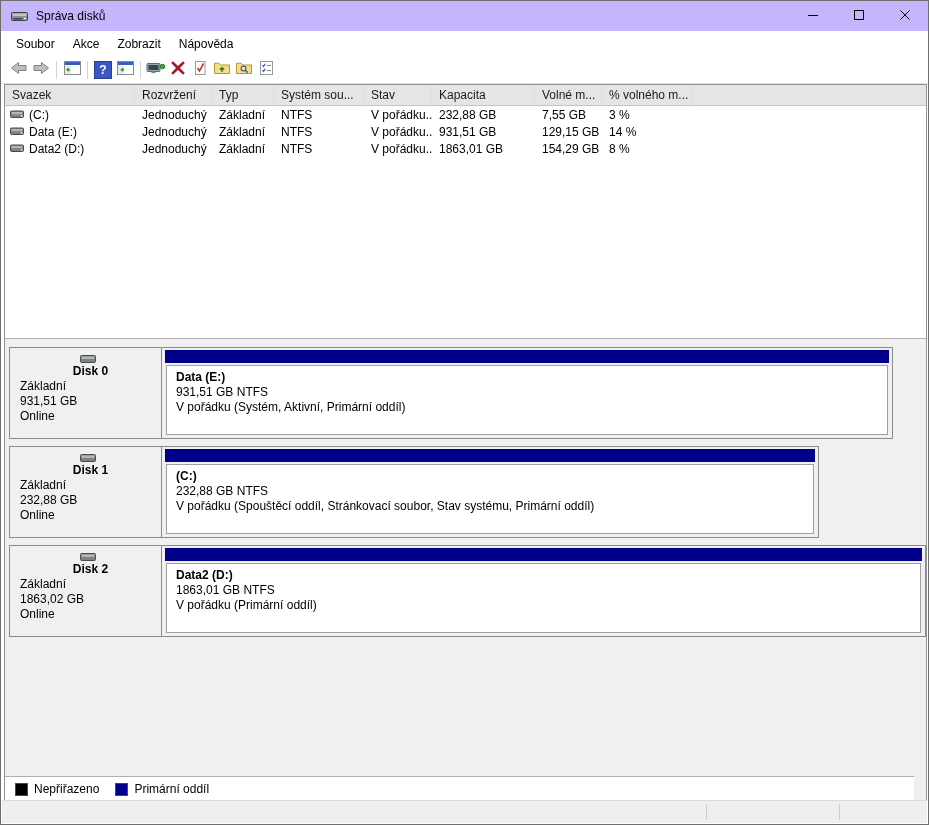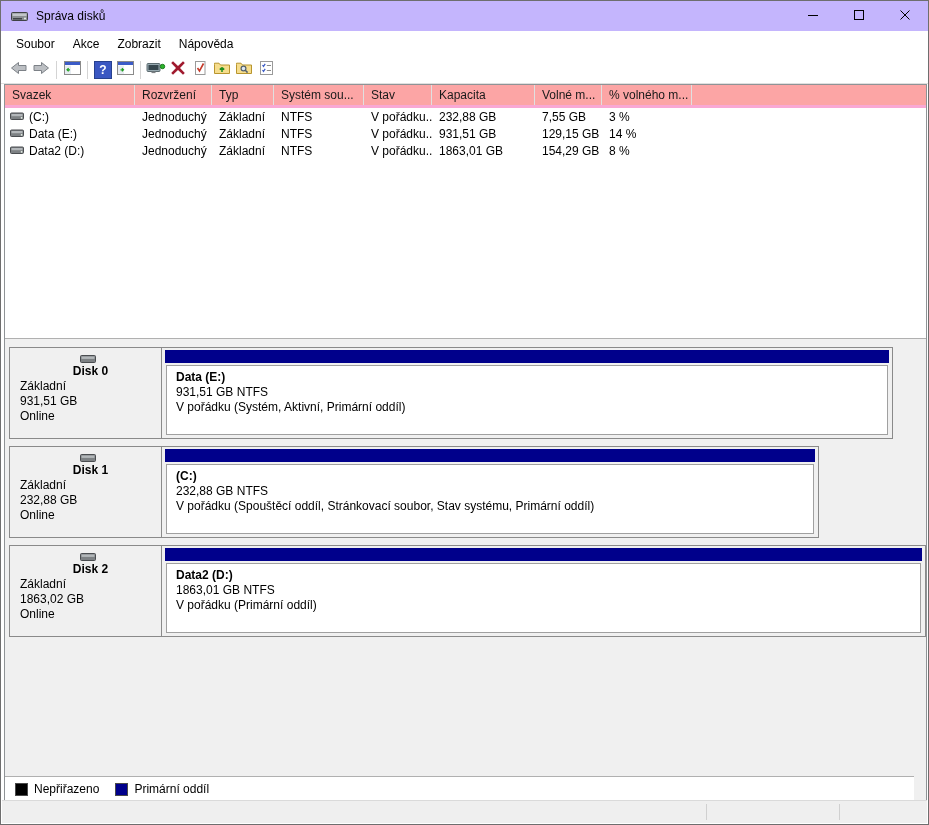--- a/index.html
+++ b/index.html
@@ -25,21 +25,21 @@
   .toolbar{position:absolute;left:0;top:55px;right:0;height:27px;display:flex;align-items:center;padding-left:7px;background:#fff;border-bottom:1px solid #e0e0e0;}
   .tb-btn{width:22px;height:22px;display:flex;align-items:center;justify-content:center;}
   .tb-sep{width:1px;height:18px;background:#d4d4d4;margin:0 4px;}
   .help-ic{width:16px;height:16px;background:#3a57c2;border:1px solid #27418f;color:#fff;font-weight:bold;text-align:center;line-height:16px;font-size:12px;box-sizing:content-box;}
 
   
   .client{position:absolute;left:3px;top:83px;width:923px;height:718px;border:1px solid #8f9396;box-sizing:border-box;background:#f0f0f0;}
 
   
   .listview{position:absolute;left:0;top:0;right:0;height:253px;background:#fff;border-bottom:1px solid #b0b0b0;}
-  .lv-header{display:flex;height:20px;background:#fca5a5;border-bottom:3px solid #f9a8d4;}
+  .lv-header{display:flex;height:20px;background:#e5e5e5;border-bottom:1px solid #f9a8d4;}
   .lv-hcell{box-sizing:border-box;border-right:1px solid #e0e0e0;padding:3px 0 0 7px;white-space:nowrap;overflow:hidden;color:#1a1a1a;}
   .lv-filler{flex:1;border-right:none;}
   .lv-row{display:flex;height:17px;align-items:center;}
   .lv-cell{box-sizing:border-box;padding-left:7px;white-space:nowrap;overflow:hidden;}
   .lv-cell.first{display:flex;align-items:center;padding-left:5px;}
   .lv-cell.first svg{margin-right:5px;flex:none;}
   .w0{width:130px;} .w1{width:77px;} .w2{width:62px;} .w3{width:90px;}
   .w4{width:68px;} .w5{width:103px;} .w6{width:67px;} .w7{width:90px;}
 
   

